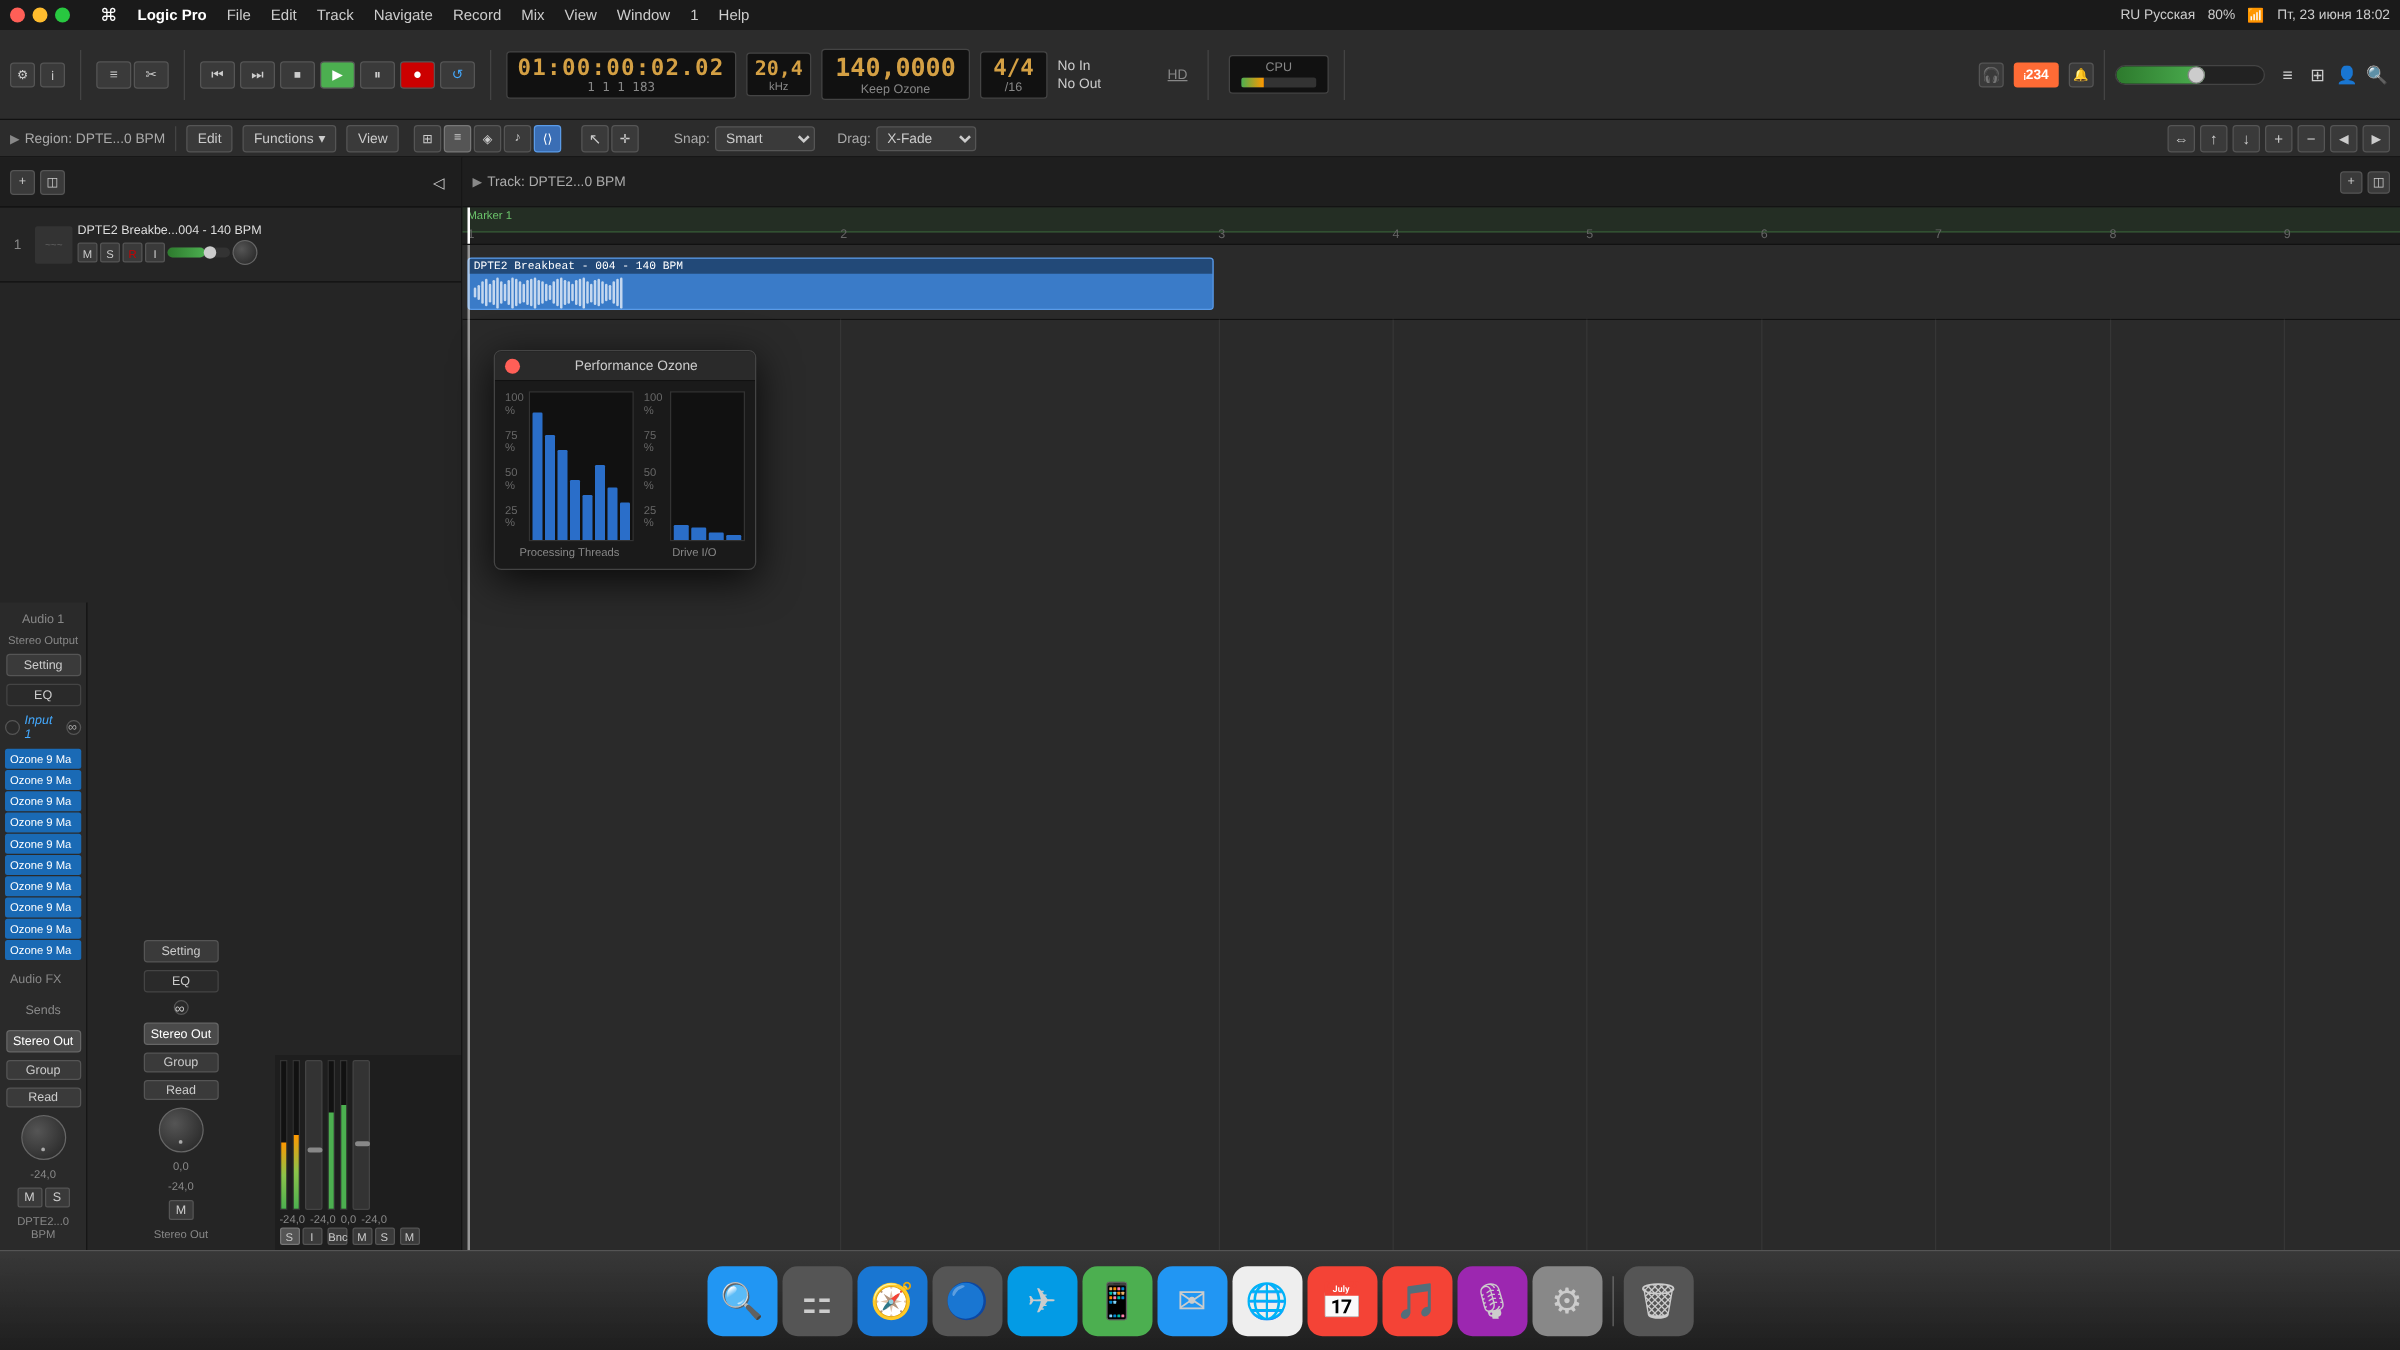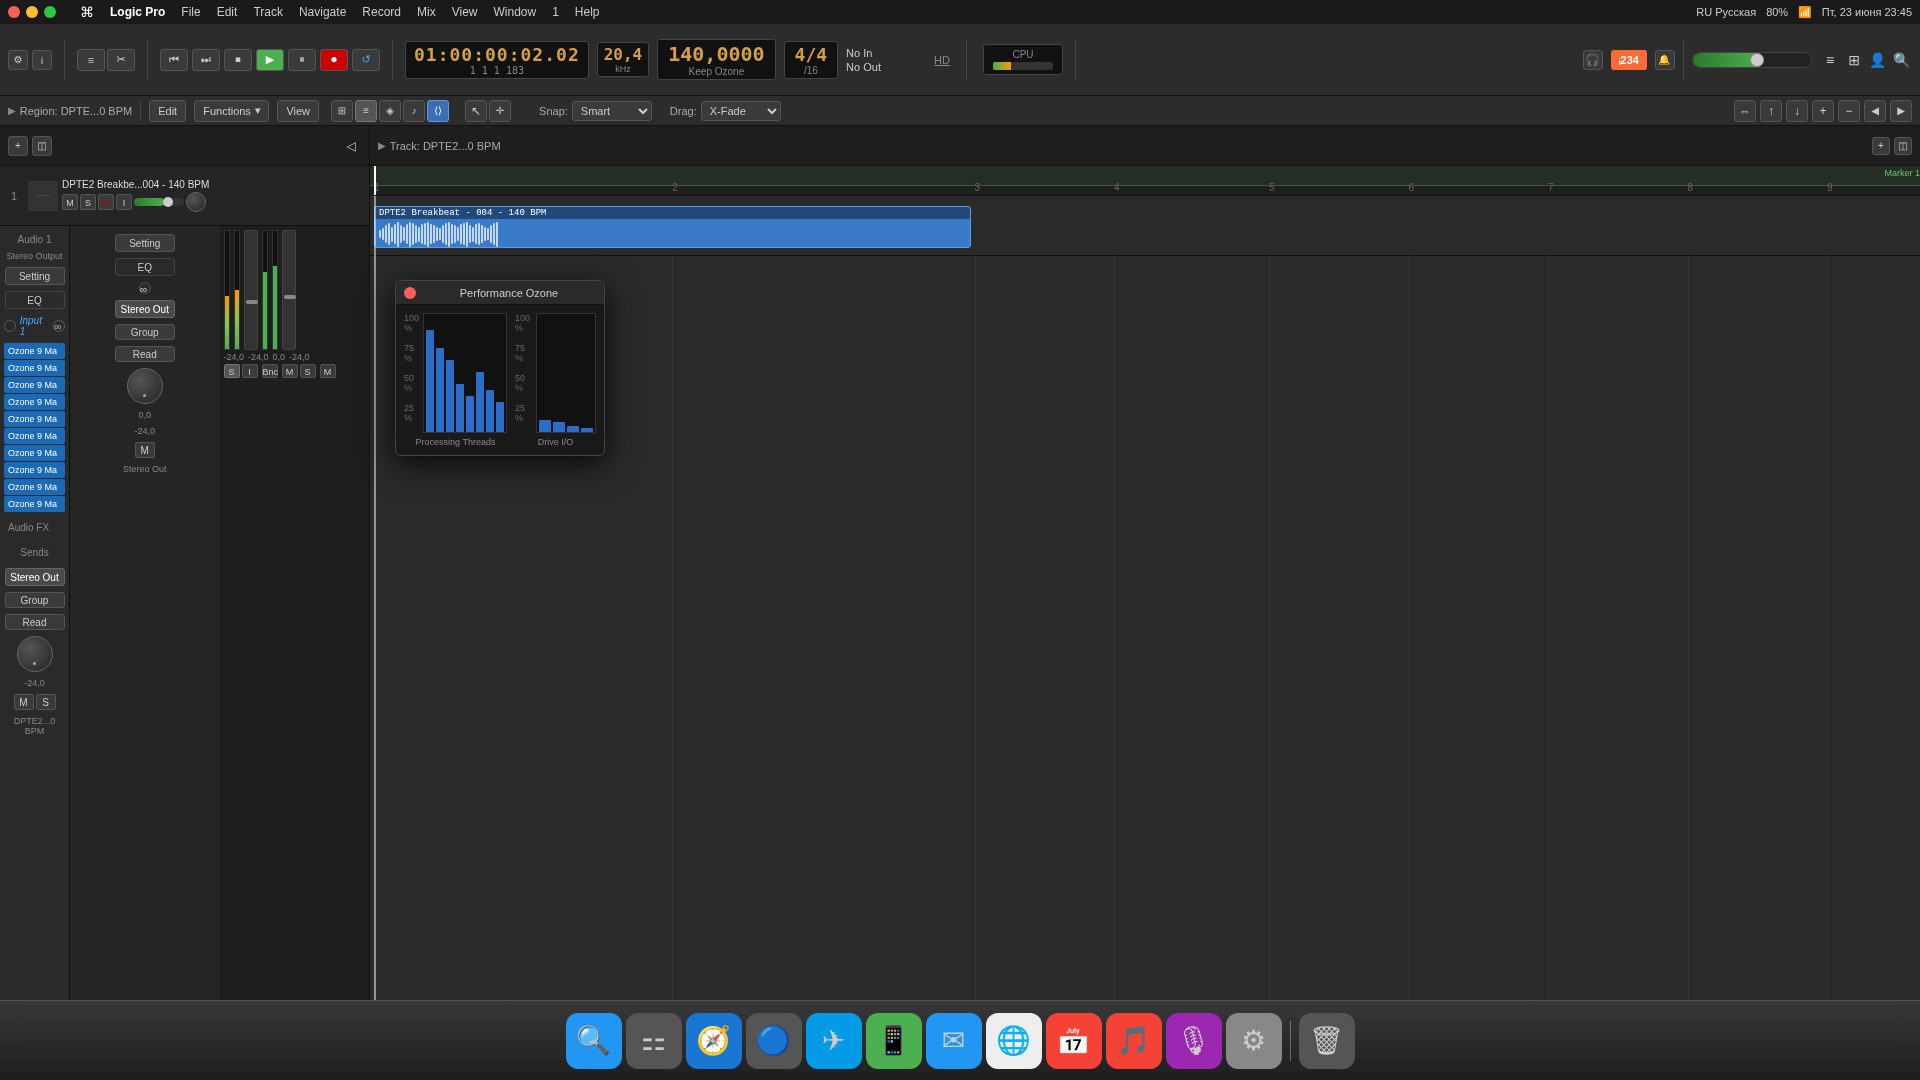--- a/index.html
+++ b/index.html
@@ -193,20 +193,21 @@
       width: 370px;
       background: #252525;
       border-right: 1px solid #111;
       display: flex;
       flex-direction: column;
     }
 
     .channel-strip {
       display: flex;
       flex: 1;
+      align-items: flex-end;
     }
 
     .strip-left {
       width: 70px;
       background: #2a2a2a;
       border-right: 1px solid #111;
       display: flex;
       flex-direction: column;
       align-items: center;
       padding: 8px 4px;
@@ -593,21 +594,21 @@
   <span class="menu-item">Record</span>
   <span class="menu-item">Mix</span>
   <span class="menu-item">View</span>
   <span class="menu-item">Window</span>
   <span class="menu-item">1</span>
   <span class="menu-item">Help</span>
   <div class="menubar-right">
     <span>RU  Русская</span>
     <span>80%</span>
     <span>📶</span>
-    <span>Пт, 23 июня 23:45</span>
+    <span>Пт, 23 июня 18:02</span>
   </div>
 </div>
 
 <div id="transport">
   <div style="display:flex;align-items:center;gap:4px;">
     <div style="width:20px;height:20px;background:#3a3a3a;border:1px solid #555;border-radius:3px;display:flex;align-items:center;justify-content:center;cursor:pointer;font-size:10px;">⚙</div>
     <div style="width:20px;height:20px;background:#3a3a3a;border:1px solid #555;border-radius:3px;display:flex;align-items:center;justify-content:center;cursor:pointer;font-size:10px;">ℹ</div>
   </div>
   <div style="width:1px;height:40px;background:#444;margin:0 4px;"></div>
   <div style="display:flex;align-items:center;gap:2px;">
@@ -883,21 +884,21 @@
         <span style="font-size:11px;color:#aaa;">Track: DPTE2...0 BPM</span>
       </div>
       <div style="margin-left:auto;display:flex;gap:4px;">
         <div style="width:18px;height:18px;background:#3a3a3a;border:1px solid #555;border-radius:3px;display:flex;align-items:center;justify-content:center;cursor:pointer;font-size:10px;">+</div>
         <div style="width:18px;height:18px;background:#3a3a3a;border:1px solid #555;border-radius:3px;display:flex;align-items:center;justify-content:center;cursor:pointer;font-size:10px;">◫</div>
       </div>
     </div>
 
     <div class="track-ruler" style="position:relative;padding:0;">
 
-      <div style="position:absolute;top:0;left:0;width:100%;height:20px;background:rgba(100,200,100,0.1);border-bottom:1px solid rgba(100,200,100,0.3);text-align:right;">
+      <div style="position:absolute;top:0;left:0;width:100%;height:20px;background:rgba(100,200,100,0.1);border-bottom:1px solid rgba(100,200,100,0.3);">
         <span style="font-size:9px;color:#6bc46b;padding-left:4px;">Marker 1</span>
       </div>
       <div style="position:absolute;bottom:2px;left:4px;font-size:10px;color:#666;">1</div>
       <div style="position:absolute;bottom:2px;left:19.5%;font-size:10px;color:#666;">2</div>
       <div style="position:absolute;bottom:2px;left:39%;font-size:10px;color:#666;">3</div>
       <div style="position:absolute;bottom:2px;left:48%;font-size:10px;color:#666;">4</div>
       <div style="position:absolute;bottom:2px;left:58%;font-size:10px;color:#666;">5</div>
       <div style="position:absolute;bottom:2px;left:67%;font-size:10px;color:#666;">6</div>
       <div style="position:absolute;bottom:2px;left:76%;font-size:10px;color:#666;">7</div>
       <div style="position:absolute;bottom:2px;left:85%;font-size:10px;color:#666;">8</div>

